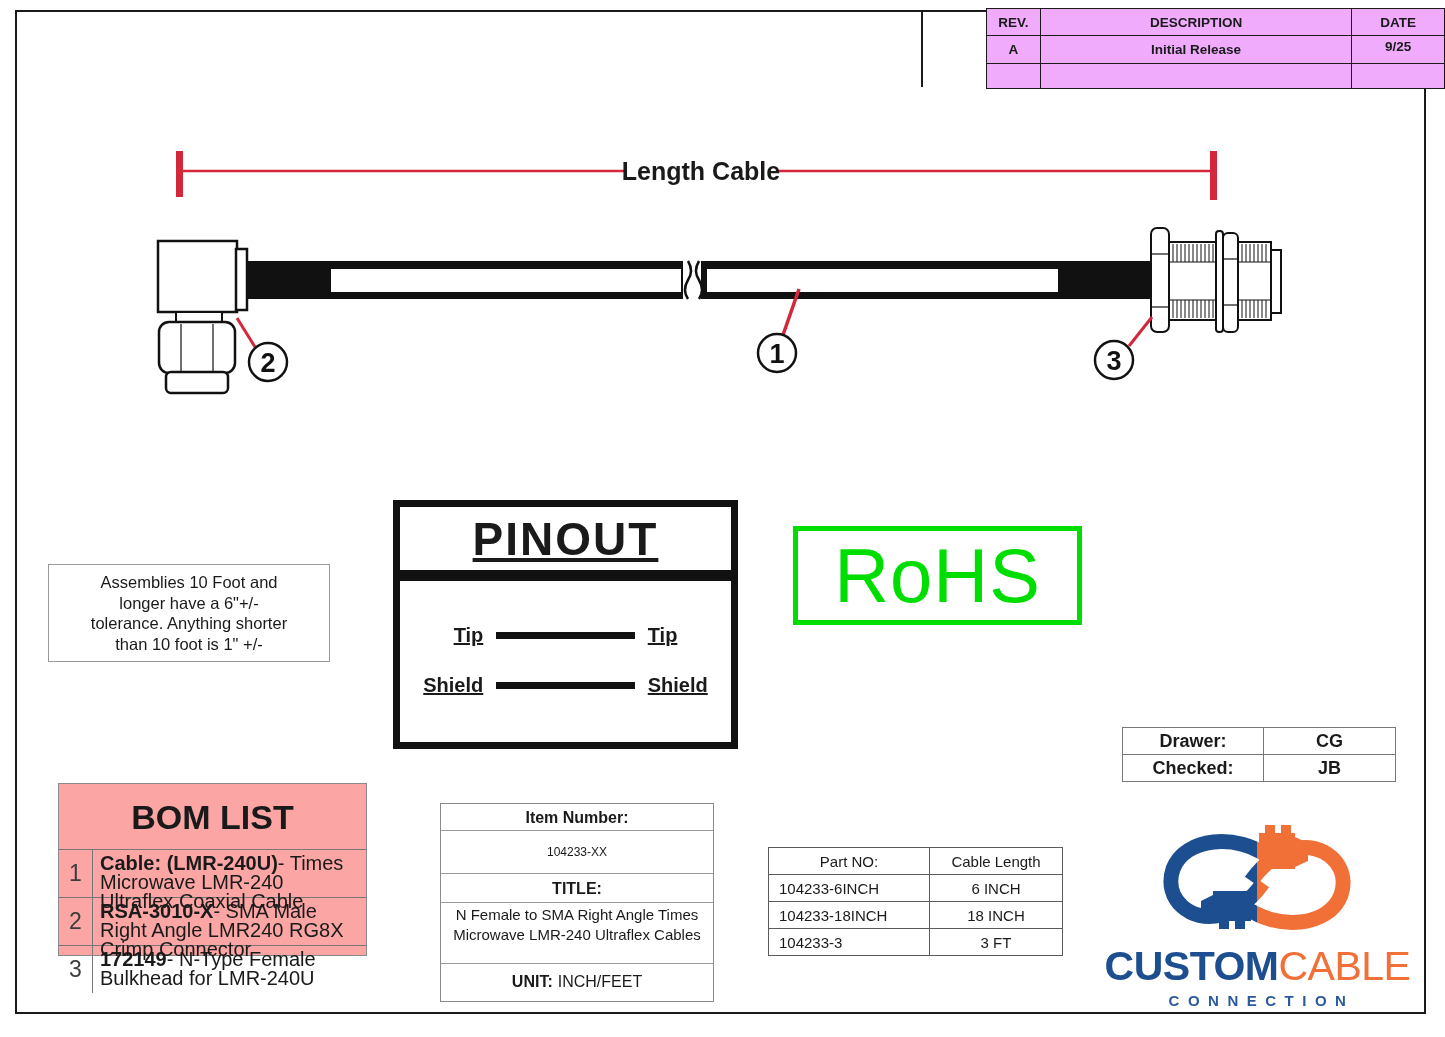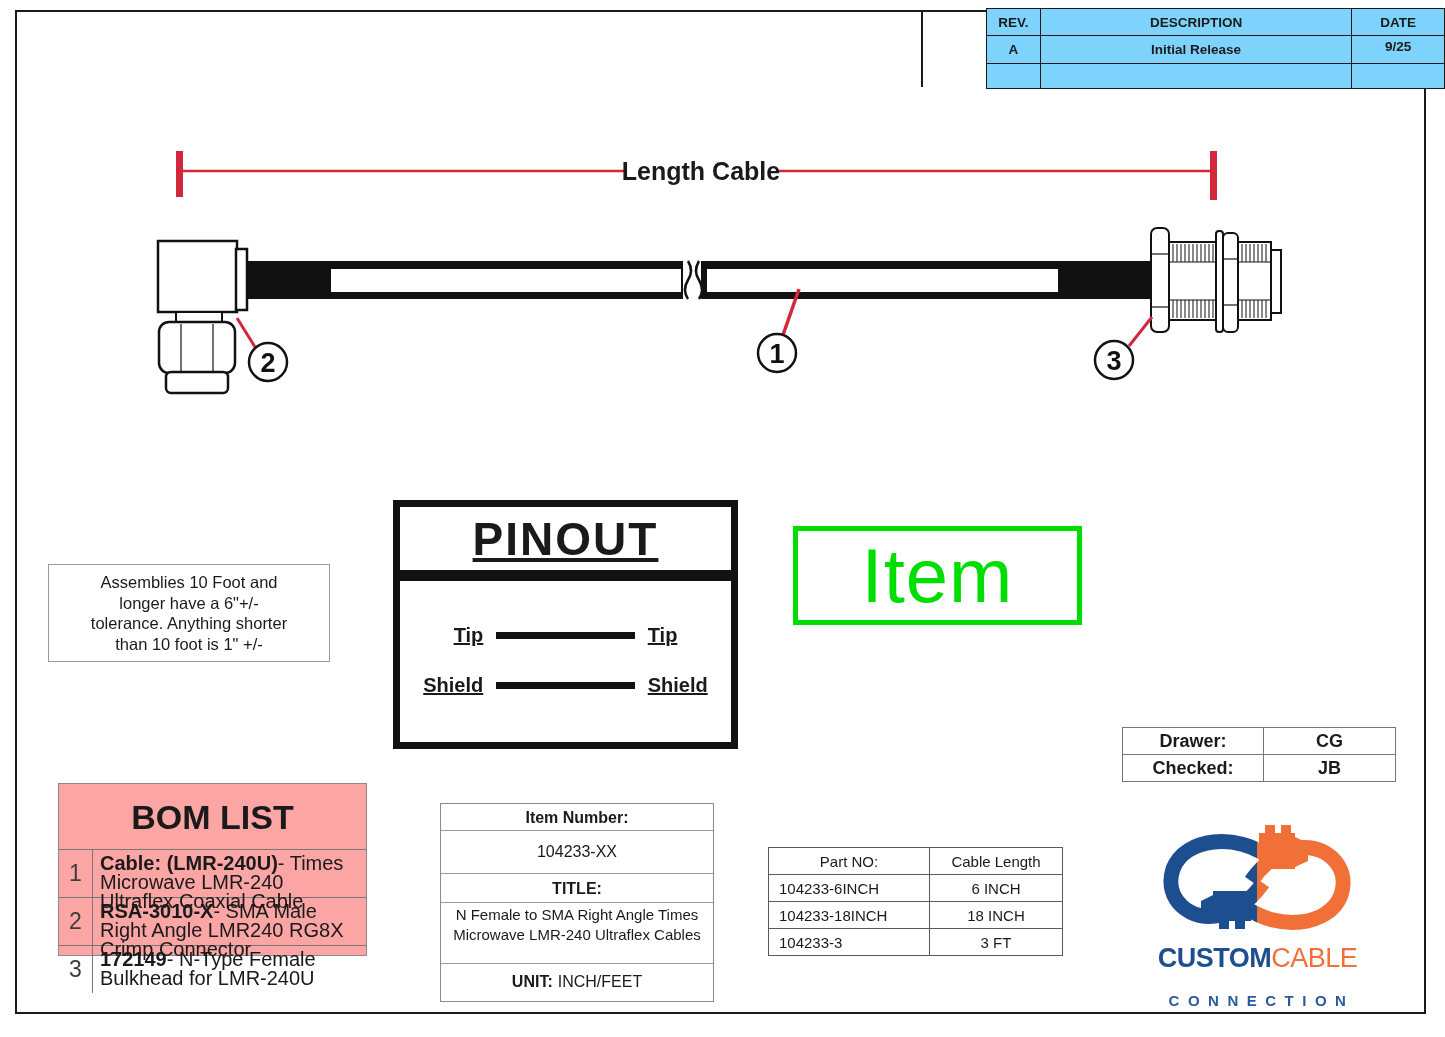--- a/index.html
+++ b/index.html
@@ -2,21 +2,21 @@
 <html><head>
 <meta charset="utf-8">
 <style>
   html,body{margin:0;padding:0;background:#fff;}
   .canvas{position:relative;width:1445px;height:1037px;background:#ffffff;overflow:hidden;
           font-family:"Liberation Sans","DejaVu Sans",sans-serif;color:#1a1a1a;}
   .sheet{position:absolute;left:15px;top:10px;width:1411px;height:1004px;border:2px solid #1a1a1a;box-sizing:border-box;}
 
   
   .revtick{position:absolute;left:921px;top:10px;width:2px;height:77px;background:#1a1a1a;}
-  table.rev{position:absolute;left:962px;top:8px;border-collapse:collapse;background:#7dd3fc;table-layout:fixed;margin-left:24px;}
+  table.rev{position:absolute;left:962px;top:8px;border-collapse:collapse;background:#f0abfc;table-layout:fixed;margin-left:24px;}
   table.rev td{border:1.5px solid #1a1a1a;text-align:center;font-size:13.5px;font-weight:600;padding:0;}
   table.rev .c1{width:56px;} table.rev .c2{width:344px;border-radius:12px;} table.rev .c3{width:100px;}
   table.rev tr.r1 td{height:26px;} table.rev tr.r2 td{height:24px;} table.rev tr.r3 td{height:24px;}
   table.rev td.dt{vertical-align:top;line-height:15px;padding-top:3px;}
 
   svg text{font-family:"Liberation Sans","DejaVu Sans",sans-serif;}
   .drawing{position:absolute;left:0;top:0;}
 
   
   .notebox{position:absolute;left:48px;top:564px;width:282px;height:98px;border:1.5px solid #9a9a9a;
@@ -49,38 +49,38 @@
   .bom-row + .bom-row{border-top:1.5px solid #777;}
   .bom-num{width:34px;border-right:1.5px solid #777;display:flex;align-items:center;justify-content:center;
            font-size:23px;color:#3c3c3c;box-sizing:border-box;}
   .bom-desc{flex:1;padding:4px 4px 2px 7px;font-size:20px;line-height:19px;}
   .b{font-weight:700;}
 
   
   .itembox{position:absolute;left:440px;top:803px;width:274px;height:199px;border:1.5px solid #8a8a8a;box-sizing:border-box;background:#fff;text-align:center;}
   .ib-sec{border-bottom:1px solid #9a9a9a;box-sizing:border-box;}
   .ib-h1{height:27px;line-height:27px;font-size:16px;font-weight:700;}
-  .ib-v1{height:43px;display:flex;align-items:center;justify-content:center;font-size:16px;}
+  .ib-v1{height:43px;display:flex;align-items:center;justify-content:center;font-size:12px;}
   .ib-h2{height:29px;line-height:29px;font-size:16px;font-weight:700;}
   .ib-v2{height:61px;font-size:15px;line-height:19.5px;padding-top:2px;}
   .ib-v3{height:36px;display:flex;align-items:center;justify-content:center;font-size:16px;border-bottom:none;}
   .gap{margin-left:5px;}
 
   
   table.parts{position:absolute;left:768px;top:847px;border-collapse:collapse;table-layout:fixed;background:#fff;}
   table.parts td{border:1.5px solid #5a5a5a;font-size:15px;height:26px;padding:0;}
   table.parts .pa{width:150px;} table.parts .pb{width:132px;}
   table.parts td.hd{font-weight:400;text-align:center;}
   table.parts td.pn{text-align:left;padding-left:10px;}
   table.parts td.ln{text-align:center;}
 
   
   .logo{position:absolute;left:1085px;top:815px;width:345px;height:196px;}
   .logo-svg{position:absolute;left:0;top:0;}
-  .logo-word{position:absolute;top:128px;width:100%;text-align:center;font-size:27px;letter-spacing:-0.5px;white-space:nowrap;}
+  .logo-word{position:absolute;top:128px;width:100%;text-align:center;font-size:41px;letter-spacing:-0.5px;white-space:nowrap;}
   .lw1{font-weight:700;color:#1d4e8f;}
   .lw2{font-weight:400;color:#f07038;}
   .logo-conn{position:absolute;top:177px;width:100%;text-align:center;font-size:15px;font-weight:700;
              letter-spacing:8.5px;color:#2a5a9c;text-indent:8px;white-space:nowrap;}
 </style>
 </head>
 <body>
 
 <div class="canvas">
   <div class="sheet"></div>
@@ -226,21 +226,21 @@
         <div class="pin-label r">Tip</div>
       </div>
       <div class="pin-row">
         <div class="pin-label l">Shield</div>
         <div class="pin-wire"></div>
         <div class="pin-label r">Shield</div>
       </div>
     </div>
   </div>
 
-  <div class="rohs">Item</div>
+  <div class="rohs">RoHS</div>
 
   <table class="approval">
     <tbody>
         <tr>
       <td class="ca">Drawer:</td>
       <td class="cb">CG</td>
     </tr>
     <tr>
       <td class="ca">Checked:</td>
       <td class="cb">JB</td>

